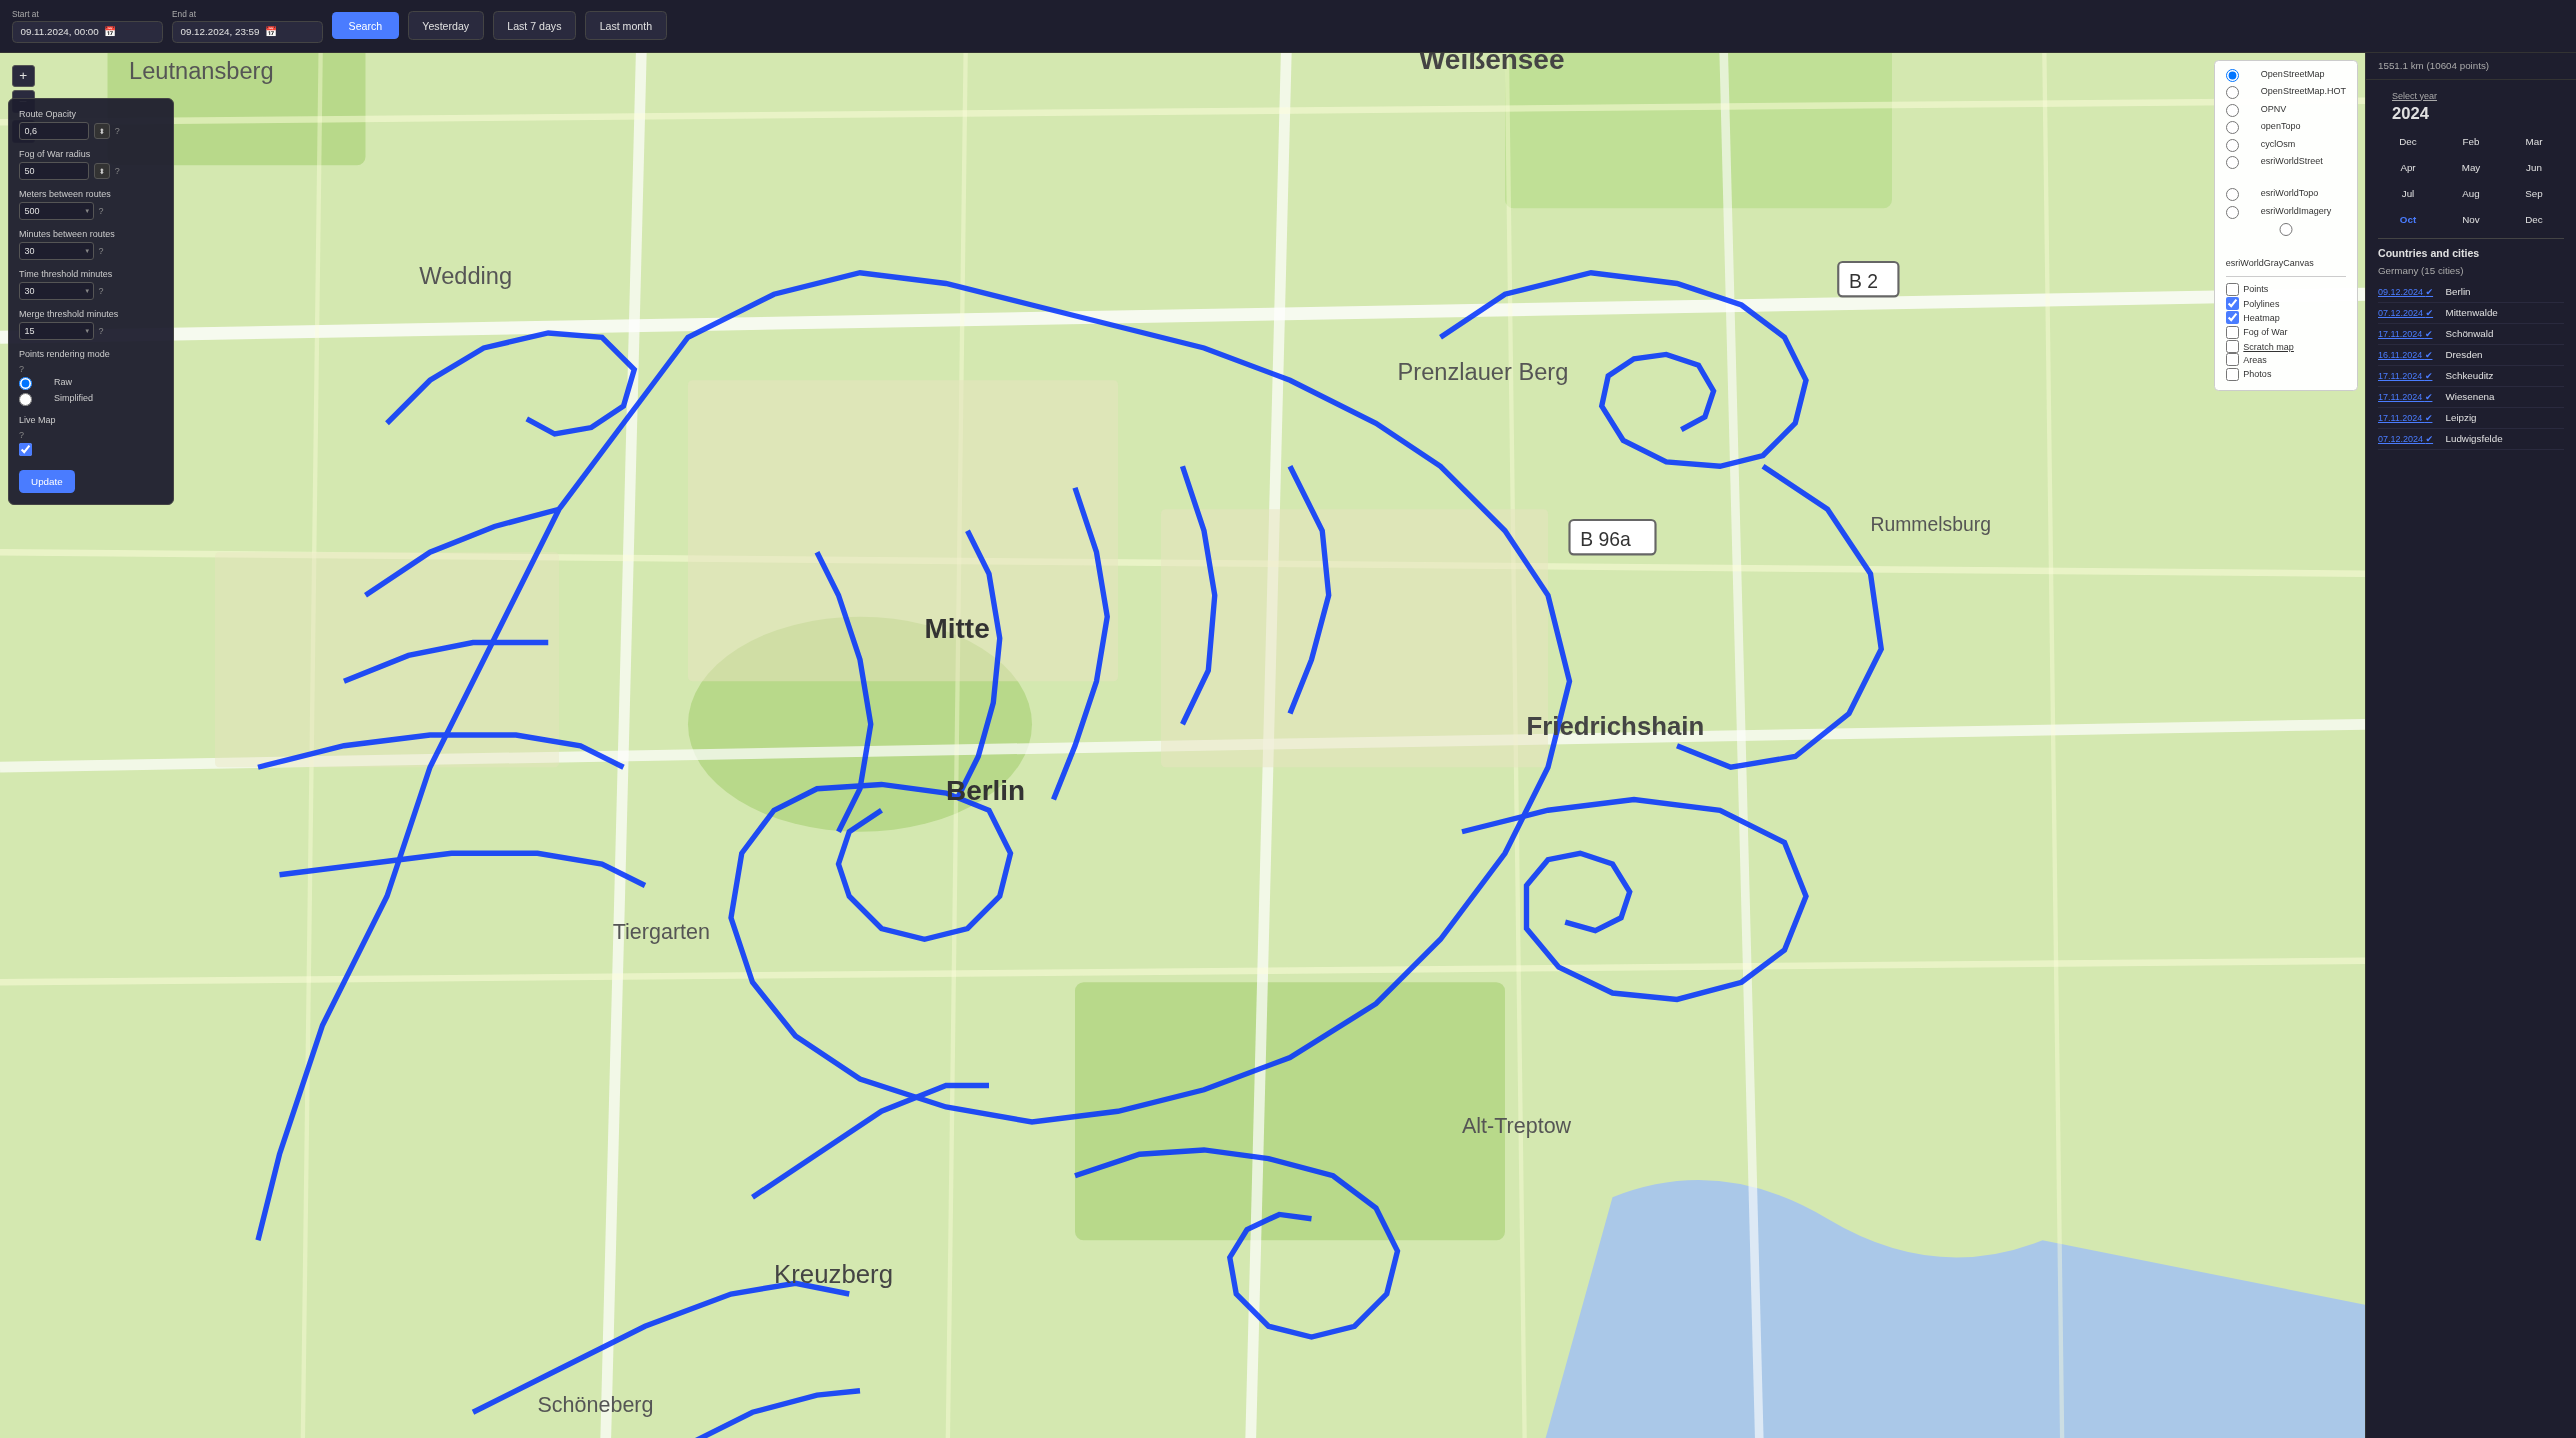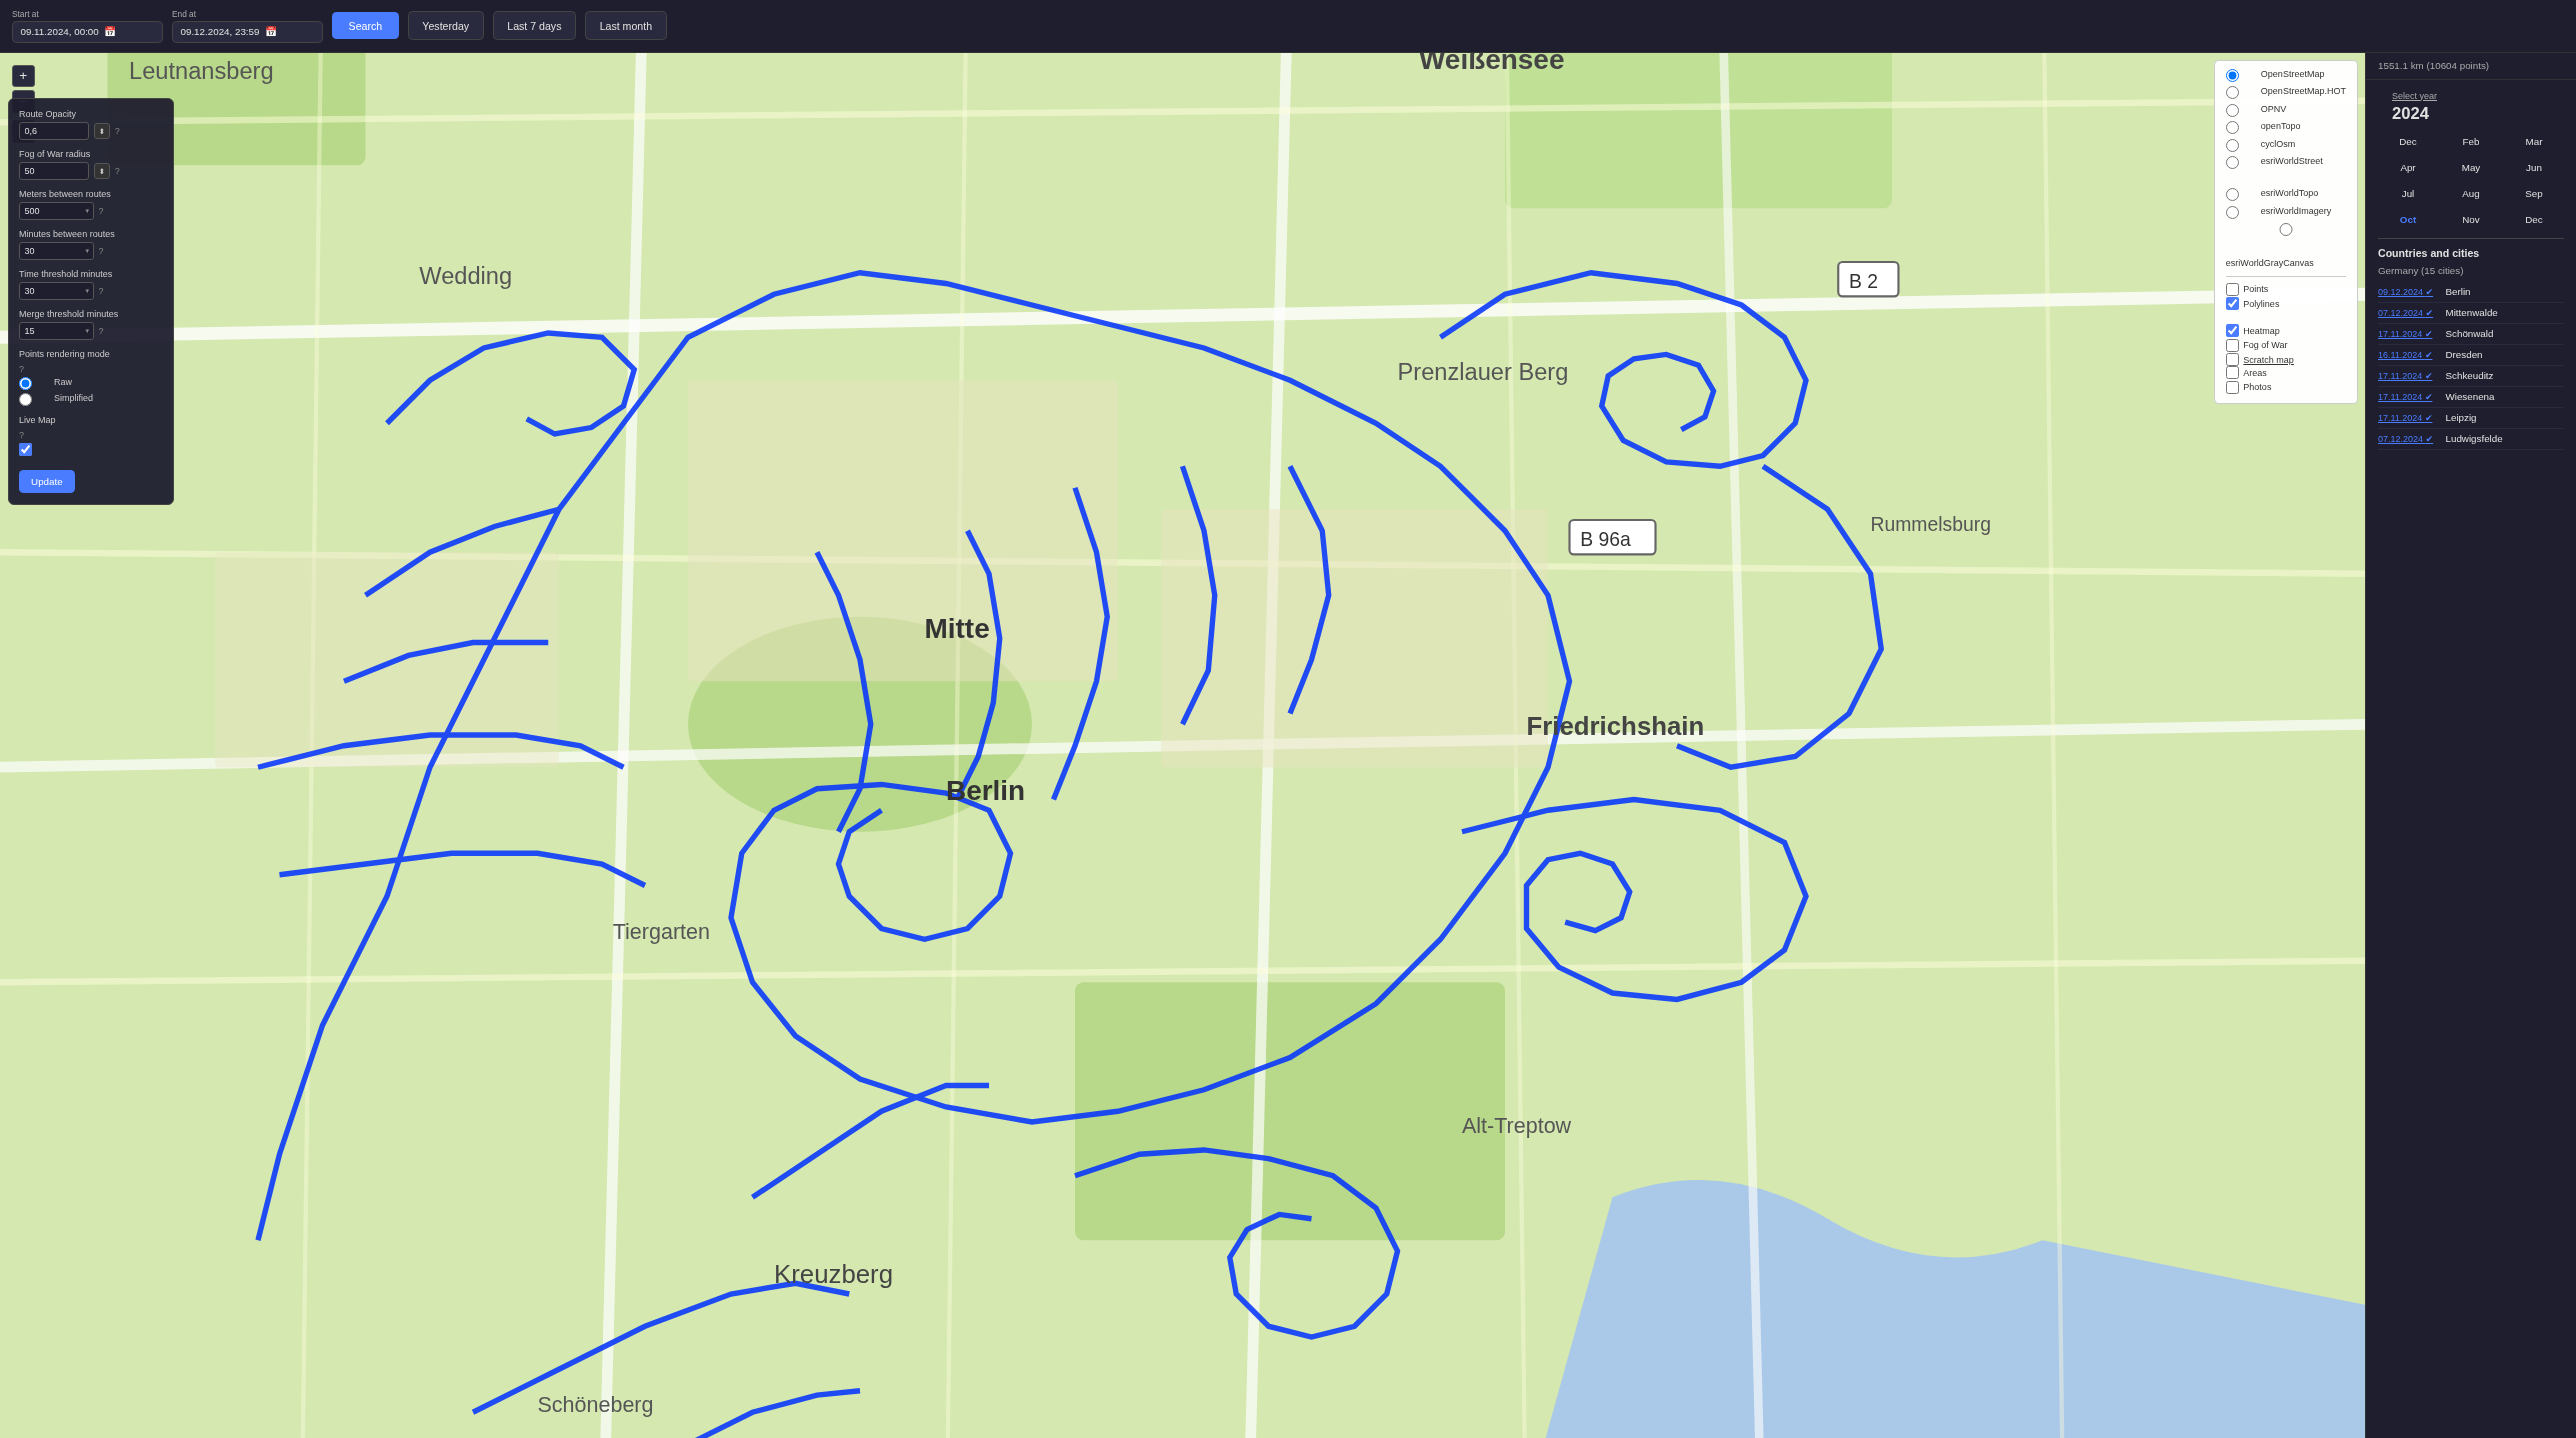--- a/index.html
+++ b/index.html
@@ -639,21 +639,21 @@
             <input type="radio" name="maptype" style=""> 
             <span>esriWorldGrayCanvas</span>
           </label>
         </div>
       <hr class="divider-line">
       <div id="map-overlay-checks">
           <label class="checkbox-item" style="margin-bottom: 1.5px;">
             <input type="checkbox" class="blue-check" style=""> 
             <span>Points</span>
           </label>
-          <label class="checkbox-item" style="margin-bottom: 14px;">
+          <label class="checkbox-item" style="margin-bottom: 1px;">
             <input type="checkbox" checked="" class="blue-check" style=""> 
             <span>Polylines</span>
           </label>
           <label class="checkbox-item" style="margin-bottom: 1.5px;">
             <input type="checkbox" checked="" class="blue-check" style=""> 
             <span>Heatmap</span>
           </label>
           <label class="checkbox-item" style="margin-bottom: 1.5px;">
             <input type="checkbox" class="blue-check" style=""> 
             <span>Fog of War</span>

